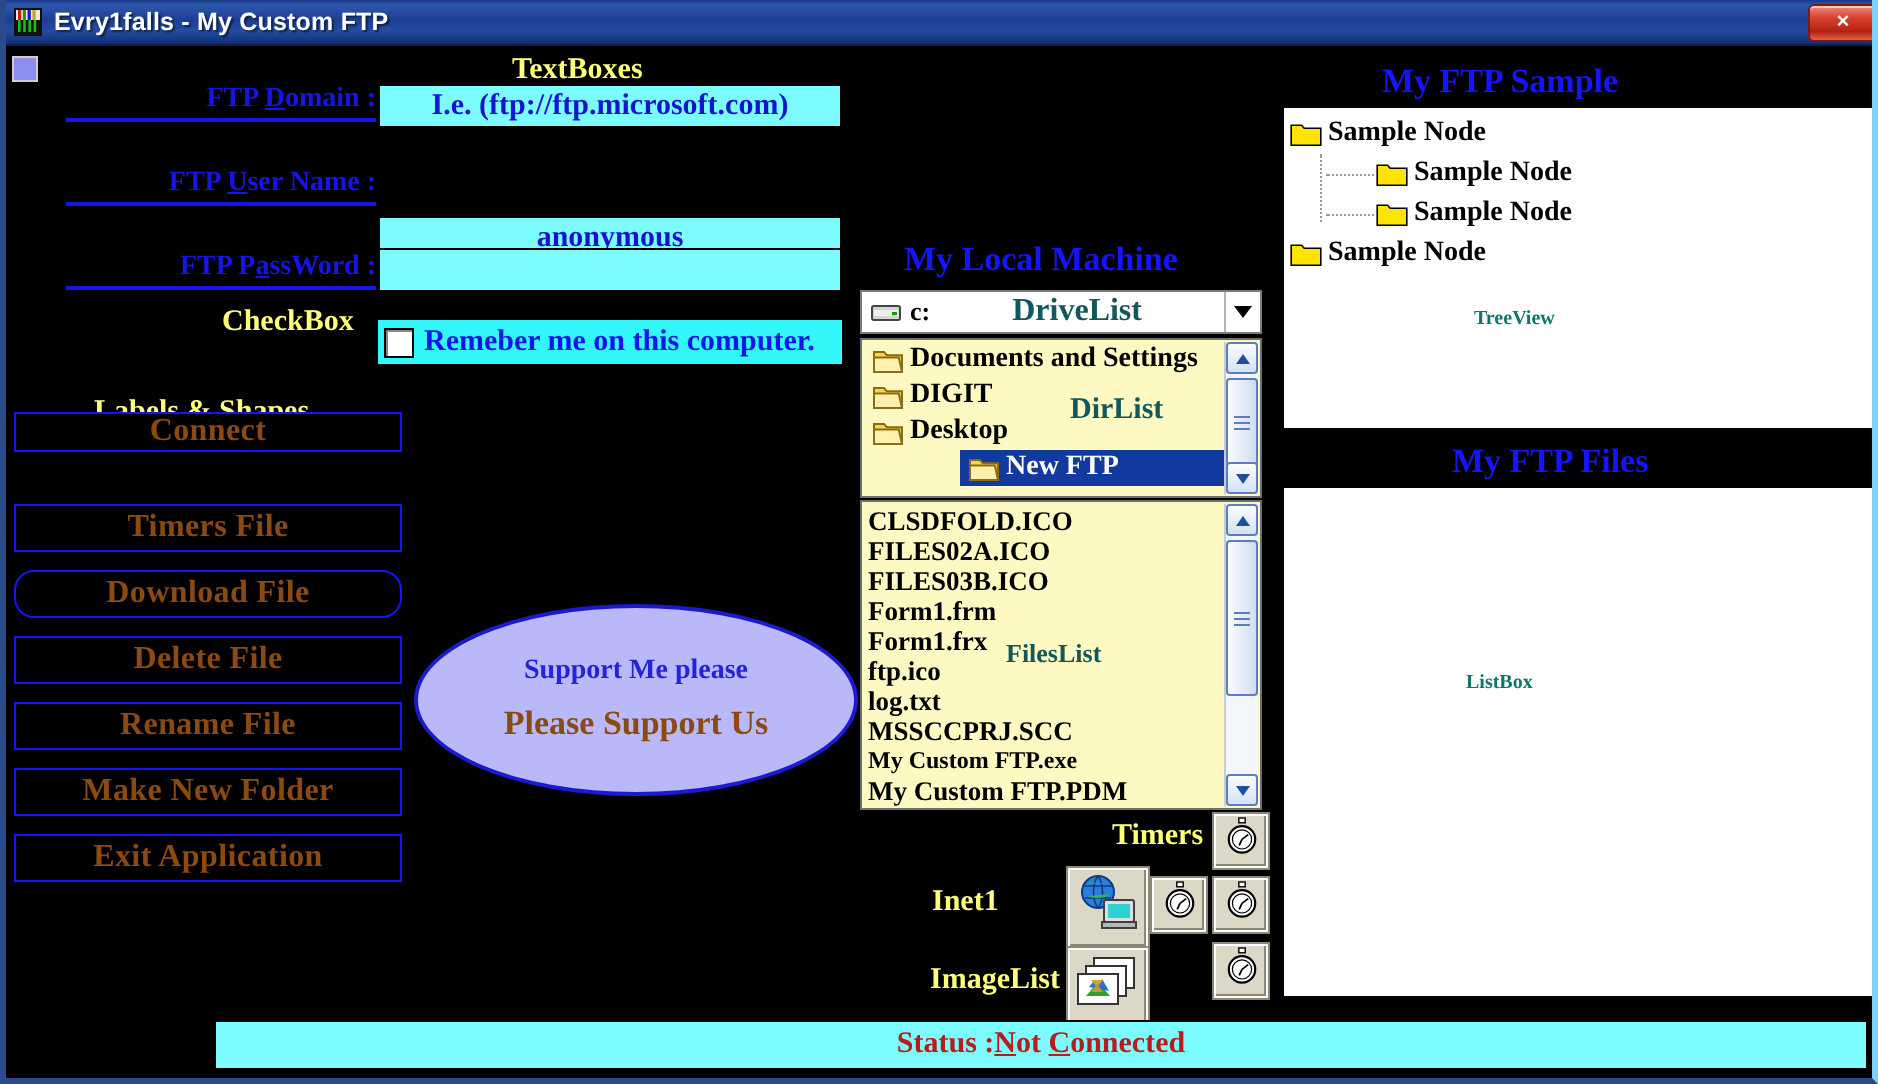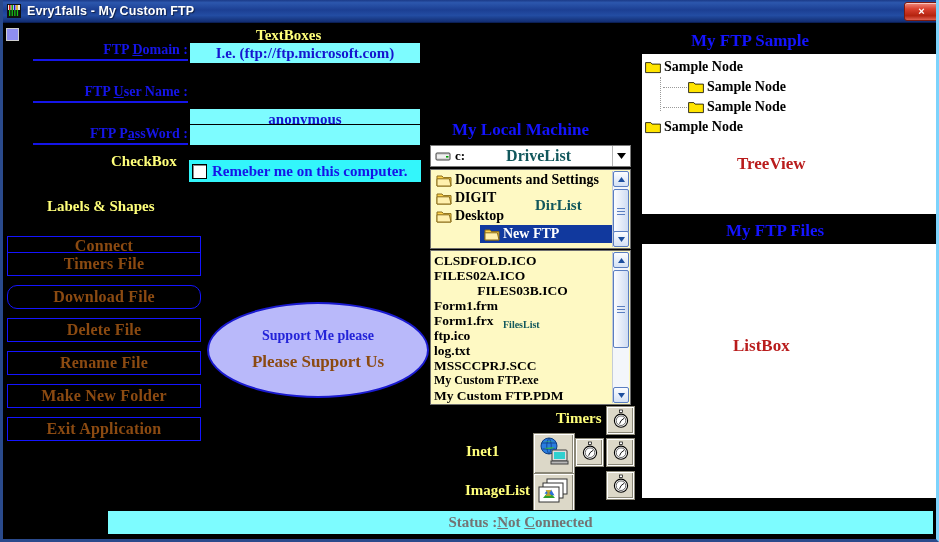--- a/index.html
+++ b/index.html
@@ -26,21 +26,21 @@
     position:absolute;right:3px;top:2px;width:33px;height:17px;border-radius:3px;
     background:linear-gradient(to bottom,#f08a7e 0%,#d9402f 35%,#b4230f 75%,#e06050 100%);
     border:1px solid #7e1a0d;box-shadow:inset 0 1px 0 rgba(255,255,255,.55);
     color:#fff;font-family:"Liberation Sans",sans-serif;font-size:11px;font-weight:bold;
     display:flex;align-items:center;justify-content:center;line-height:1;cursor:pointer;
   }
   
   .abs{position:absolute;}
   .cap-yellow{color:#ffff7a;font-weight:bold;font-size:15px;}
   .cap-blue{color:#1414ff;font-weight:bold;font-size:17px;}
-  .cap-teal{color:#b91c1c;font-weight:bold;font-size:17px;}
+  .cap-teal{color:#0f766e;font-weight:bold;font-size:10px;}
   
   .field-label{
     color:#1515e8;font-weight:bold;font-size:14px;text-align:right;
     border-bottom:2px solid #1515e8;padding-bottom:1px;white-space:nowrap;
   }
   .tb{
     background:#7dfcff;border:1px solid #000;box-sizing:border-box;
     color:#1515cf;font-weight:bold;font-size:15px;
     display:flex;align-items:center;justify-content:center;white-space:nowrap;
   }
@@ -100,21 +100,21 @@
   .dotv{position:absolute;border-left:1px dotted #9a9a9a;}
   
   .tilebtn{
     background:#dcd8c8;border:1px solid #fff;box-shadow:inset -1px -1px 0 #8b8878, 0 0 0 1px #8b8878;
     box-sizing:border-box;display:flex;align-items:center;justify-content:center;
   }
   
   #statusbar{
     background:#7dfcff;border:1px solid #000;box-sizing:border-box;
     display:flex;align-items:center;justify-content:center;
-    color:#737373;font-weight:bold;font-size:15px;
+    color:#b91c1c;font-weight:bold;font-size:15px;
   }
   u{text-decoration:underline;}
 </style>
 </head>
 <body>
 
 <div id="app">
 
   <div id="titlebar">
     <span class="tb-icon">
@@ -159,21 +159,21 @@
   </div>
 
   <div class="abs cap-yellow" style="left:108px;top:153px;">CheckBox</div>
   <div class="abs chk-wrap" style="left:186px;top:160px;width:232px;height:22px;">
     <span class="chk-box"></span>
     <span>Remeber me on this computer.</span>
   </div>
 
   <div class="abs cap-yellow" style="left:44px;top:198px;">Labels &amp; Shapes</div>
 
-  <div class="abs obtn" style="left:4px;top:206px;width:194px;height:20px;margin-top:30px;">
+  <div class="abs obtn" style="left:4px;top:206px;width:194px;height:20px;">
     <span>Connect</span>
     </div>
   <div class="abs obtn" style="left:4px;top:252px;width:194px;height:24px;">
     <span>Timers File</span>
     </div>
   <div class="abs obtn" style="left:4px;top:285px;width:194px;height:24px;border-radius:10px;">
     <span>Download File</span>
     </div>
   <div class="abs obtn" style="left:4px;top:318px;width:194px;height:24px;">
     <span>Delete File</span>
@@ -270,21 +270,21 @@
   </div>
 
   <div class="abs winbox" style="left:427px;top:250px;width:201px;height:155px;overflow:hidden;">
     <div style="position:absolute;left:3px;top:2px;right:19px;">
       <div class="listrow" style="padding-left:0;height:15px;font-size:13.5px;">
         <span>CLSDFOLD.ICO</span>
         </div>
       <div class="listrow" style="padding-left:0;height:15px;font-size:13.5px;">
         <span>FILES02A.ICO</span>
         </div>
-      <div class="listrow" style="padding-left:0;height:15px;font-size:13.5px;justify-content:center;">
+      <div class="listrow" style="padding-left:0;height:15px;font-size:13.5px;">
         <span>FILES03B.ICO</span>
         </div>
       <div class="listrow" style="padding-left:0;height:15px;font-size:13.5px;">
         <span>Form1.frm</span>
         </div>
       <div class="listrow" style="padding-left:0;height:15px;font-size:13.5px;">
         <span>Form1.frx</span>
         </div>
       <div class="listrow" style="padding-left:0;height:15px;font-size:13.5px;">
         <span>ftp.ico</span>
@@ -295,21 +295,21 @@
       <div class="listrow" style="padding-left:0;height:15px;font-size:13.5px;">
         <span>MSSCCPRJ.SCC</span>
         </div>
       <div class="listrow" style="padding-left:0;height:15px;font-size:12px;font-family:Liberation Serif, serif;">
         <span>My Custom FTP.exe</span>
         </div>
       <div class="listrow" style="padding-left:0;height:15px;font-size:13.5px;align-items:center;">
         <span>My Custom FTP.PDM</span>
         </div>
     </div>
-    <div class="abs" style="left:72px;top:68px;color:#11575c;font-weight:bold;font-size:10px;">FilesList</div>
+    <div class="abs" style="left:72px;top:68px;color:#11575c;font-weight:bold;font-size:13px;">FilesList</div>
     <div class="vsb">
       <div class="arw top">
         <svg width="7" height="5" viewBox="0 0 7 5">
             <polygon points="3.5,0 7,5 0,5" fill="#1d4f9e"></polygon>
           </svg>
         </div>
       <div class="thumb" style="top:18px;height:78px;">
         <span class="grip"></span>
         </div>
       <div class="arw bot">

